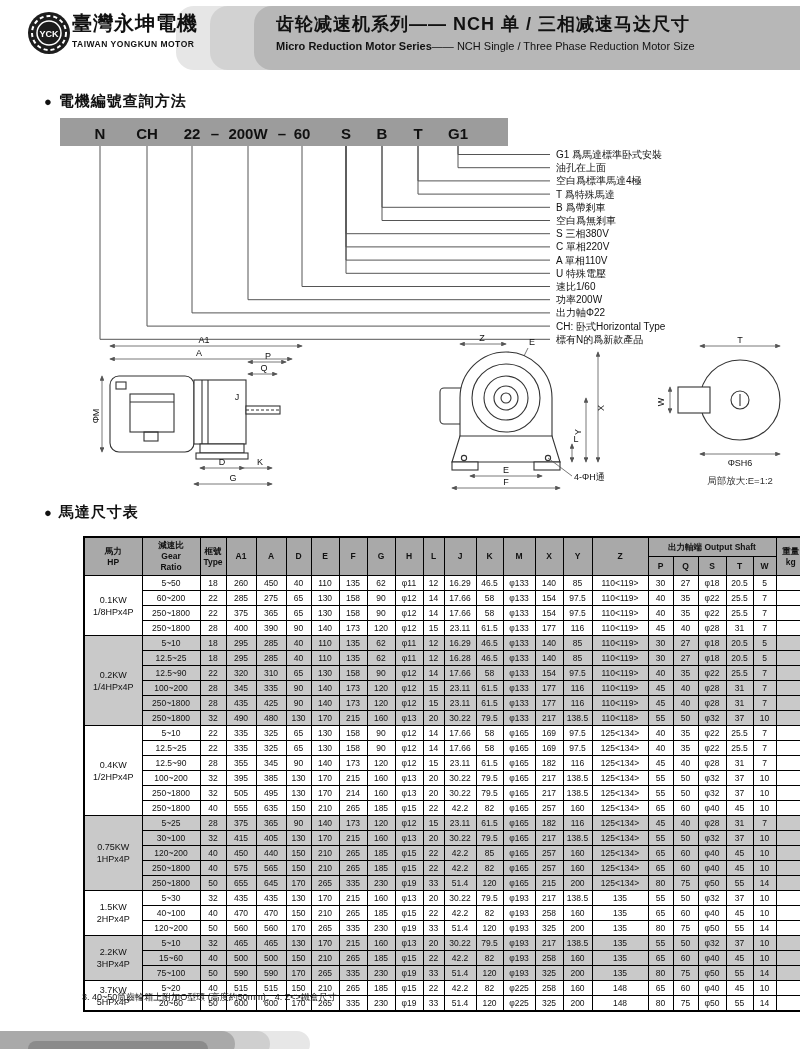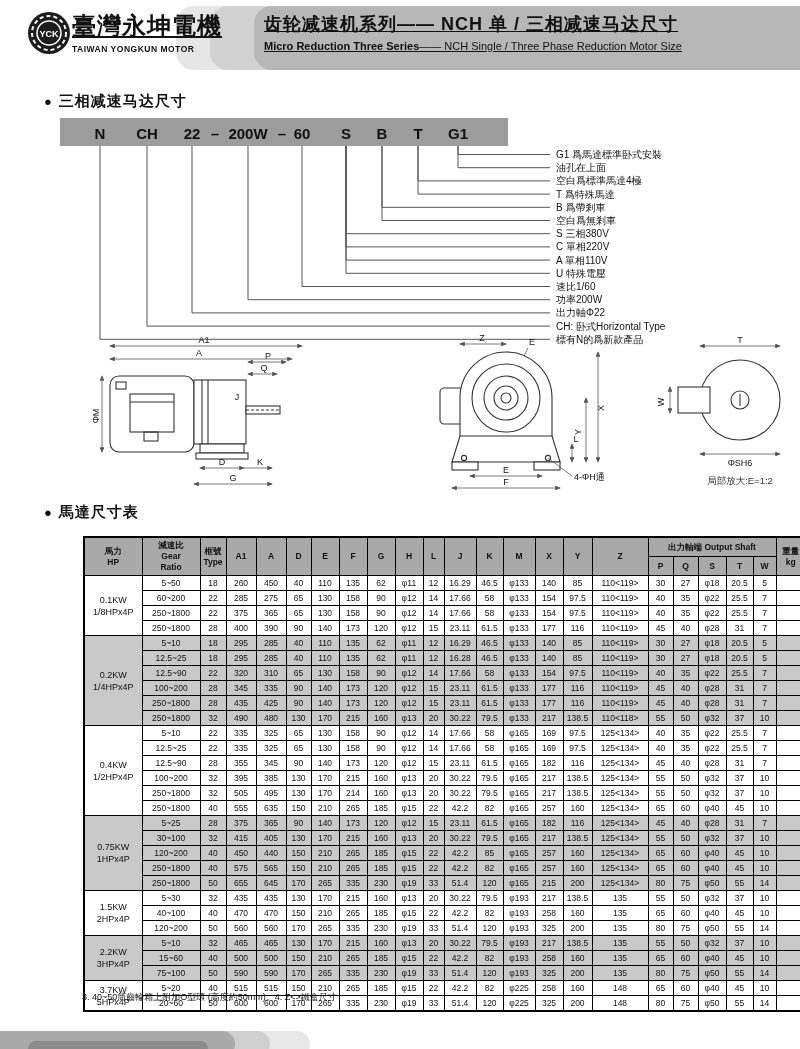--- a/index.html
+++ b/index.html
@@ -5,26 +5,26 @@
   html,body{margin:0;padding:0;background:#fff;}
   .page{position:relative;width:800px;height:1049px;background:#fff;overflow:hidden;
         font-family:"Liberation Sans","DejaVu Sans",sans-serif;color:#111;}
 
   
   .hdr-swoosh{position:absolute;top:6px;left:176px;right:0;height:64px;}
   .sw{position:absolute;top:0;bottom:0;border-radius:18px 0 0 18px;}
   .sw1{left:0;right:0;background:#e6e6e6;}
   .sw2{left:34px;right:0;background:#d2d2d2;}
   .sw3{left:78px;right:0;background:#b7b7b7;}
-  .hdr-title{position:absolute;top:12px;left:264px;width:500px;text-decoration:underline;}
+  .hdr-title{position:absolute;top:12px;left:276px;width:500px;}
   .hdr-title .t1{font-size:18px;font-weight:bold;letter-spacing:1px;}
   .hdr-title .t2{font-size:11px;margin-top:4px;}
   .hdr-title .t2 b{font-weight:bold;}
   .logo{position:absolute;top:10px;left:26px;display:flex;align-items:flex-start;}
-  .logo-name .zh{font-size:24px;font-weight:bold;letter-spacing:1px;text-decoration:underline;}
+  .logo-name .zh{font-size:20px;font-weight:bold;letter-spacing:1px;}
   .logo-name .en{font-size:8.5px;font-weight:bold;letter-spacing:.5px;margin-top:2px;}
 
   
   .sect{position:absolute;left:44px;font-size:15px;font-weight:bold;letter-spacing:1px;}
   .sect .dot{font-size:13px;margin-right:6px;}
   .sect1{top:92px;}
   .sect2{top:503px;text-align:center;}
 
   
   .codewrap{position:absolute;top:112px;left:52px;width:710px;height:240px;}
@@ -68,37 +68,37 @@
 
 <div class="page">
 
   <div class="hdr-swoosh">
     <div class="sw sw1"></div>
     <div class="sw sw2"></div>
     <div class="sw sw3"></div>
   </div>
   <div class="hdr-title">
     <div class="t1">齿轮减速机系列—— NCH 单 / 三相减速马达尺寸</div>
-    <div class="t2"><b>Micro Reduction Three Series</b><span>—— NCH Single / Three Phase Reduction Motor Size</span></div>
+    <div class="t2"><b>Micro Reduction Motor Series</b><span>—— NCH Single / Three Phase Reduction Motor Size</span></div>
   </div>
   <div class="logo">
     <svg width="46" height="46" viewBox="0 0 46 46">
       <circle cx="23" cy="23" r="21" fill="#1d1d1d"></circle>
       <circle cx="23" cy="23" r="17" fill="none" stroke="#fff" stroke-width="2" stroke-dasharray="4 3"></circle>
       <circle cx="23" cy="23" r="12" fill="#1d1d1d" stroke="#fff" stroke-width="1.5"></circle>
       <text x="23" y="27" text-anchor="middle" font-family="Liberation Sans,sans-serif" font-size="9" font-weight="bold" fill="#fff">YCK</text>
     </svg>
     <div class="logo-name">
       <div class="zh">臺灣永坤電機</div>
       <div class="en">TAIWAN YONGKUN MOTOR</div>
     </div>
   </div>
 
   <div class="sect sect1">
-    <span class="dot">●</span><span>三相减速马达尺寸</span>
+    <span class="dot">●</span><span>電機編號查詢方法</span>
   </div>
 
   <div class="codewrap">
     <svg id="code-svg" viewBox="0 0 710 240">
         <rect x="8" y="6" width="448" height="28" fill="#9c9c9c"></rect>
         <text x="48" y="27" text-anchor="middle" class="code-bar-text">N</text>
         <text x="95" y="27" text-anchor="middle" class="code-bar-text">CH</text>
         <text x="140" y="27" text-anchor="middle" class="code-bar-text">22</text>
         <text x="163" y="27" text-anchor="middle" class="code-bar-text">–</text>
         <text x="196" y="27" text-anchor="middle" class="code-bar-text">200W</text>

